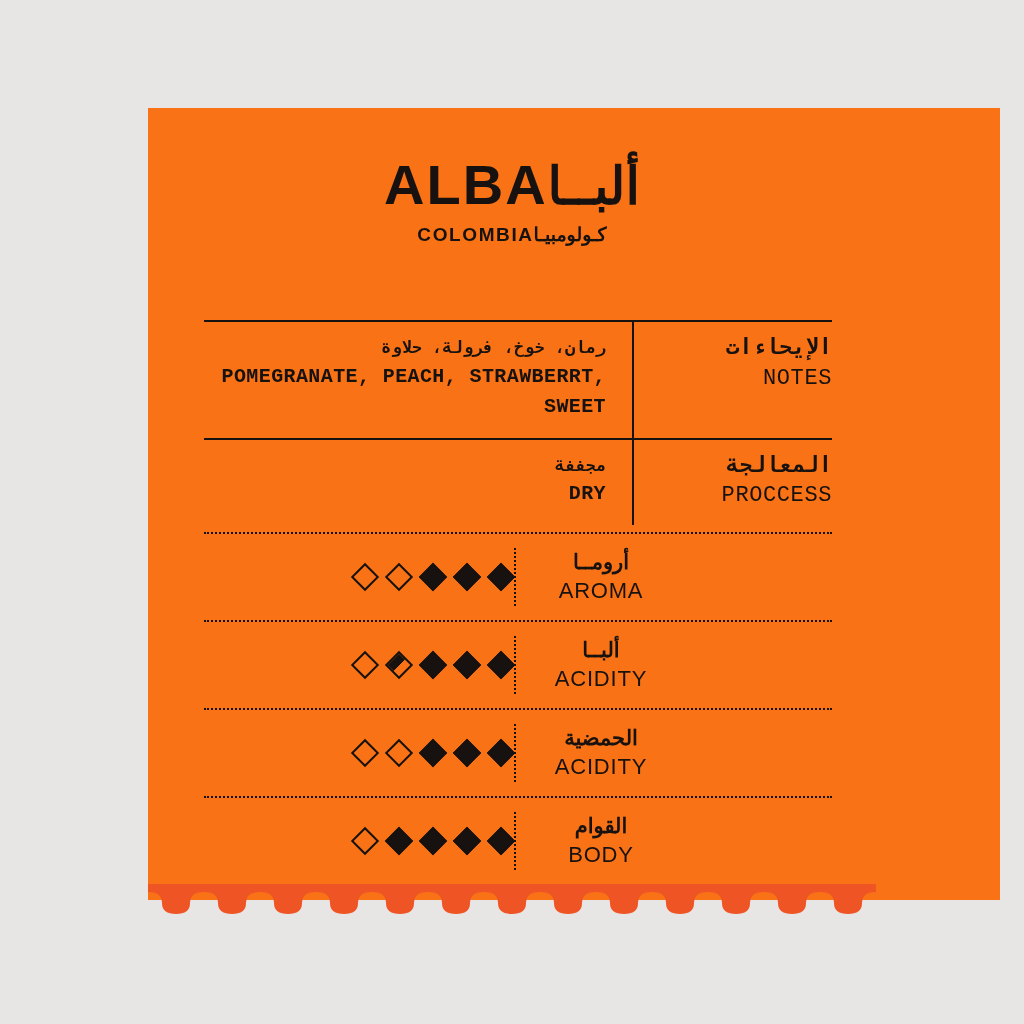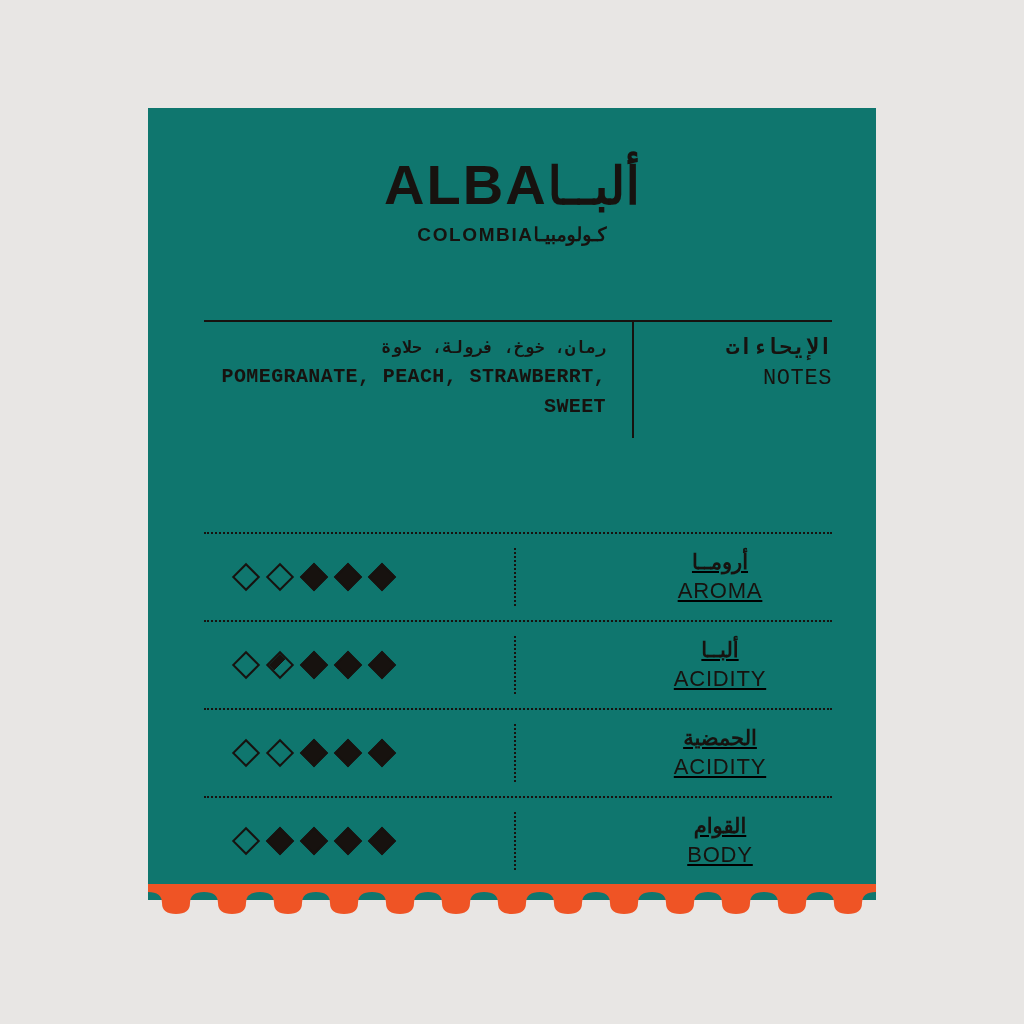--- a/index.html
+++ b/index.html
@@ -18,23 +18,23 @@
     position: relative;
     width: 1024px;
     height: 1024px;
   }
 
   
   .card {
     position: absolute;
     left: 148px;
     top: 108px;
-    width: 728px;
+    width: 852px;
     height: 792px;
-    background: #0f766e;
+    background: #f97316;
   }
 
   
   .scallop {
     position: absolute;
     left: 148px;
     top: 884px;
     width: 728px;
     height: 36px;
     overflow: hidden;
@@ -106,24 +106,23 @@
   .ratings {
     position: absolute;
     left: 56px;
     top: 424px;
     width: 628px;
   }
   .rating-row {
     position: relative;
     display: flex;
     align-items: center;
-    justify-content: space-between;
+    justify-content: center;
     height: 86px;
     border-top: 2px dotted #17120f;
-    text-decoration: underline;
   }
   .rating-row .dot-col {
     position: absolute;
     left: 310px;
     top: 14px;
     bottom: 14px;
     width: 0;
     border-left: 2px dotted #17120f;
   }
   .diamonds {
@@ -175,20 +174,30 @@
         <div class="info-value">
           <div class="val-ar">رمان، خوخ، فرولة، حلاوة</div>
           <div class="val-en">POMEGRANATE, PEACH, STRAWBERRT, SWEET</div>
         </div>
         <div class="info-label">
           <div class="lbl-ar">الإيحاءات</div>
           <div class="lbl-en">NOTES</div>
         </div>
       </div>
 
+      <div class="info-row last">
+        <div class="info-value">
+          <div class="val-ar">مجففة</div>
+          <div class="val-en">DRY</div>
+        </div>
+        <div class="info-label">
+          <div class="lbl-ar">المعالجة</div>
+          <div class="lbl-en">PROCCESS</div>
+        </div>
+      </div>
 
     </div>
 
     <div class="ratings">
 
       <div class="rating-row">
         <div class="dot-col"></div>
         <div class="diamonds">
           <span class="dia"></span>
           <span class="dia"></span>

